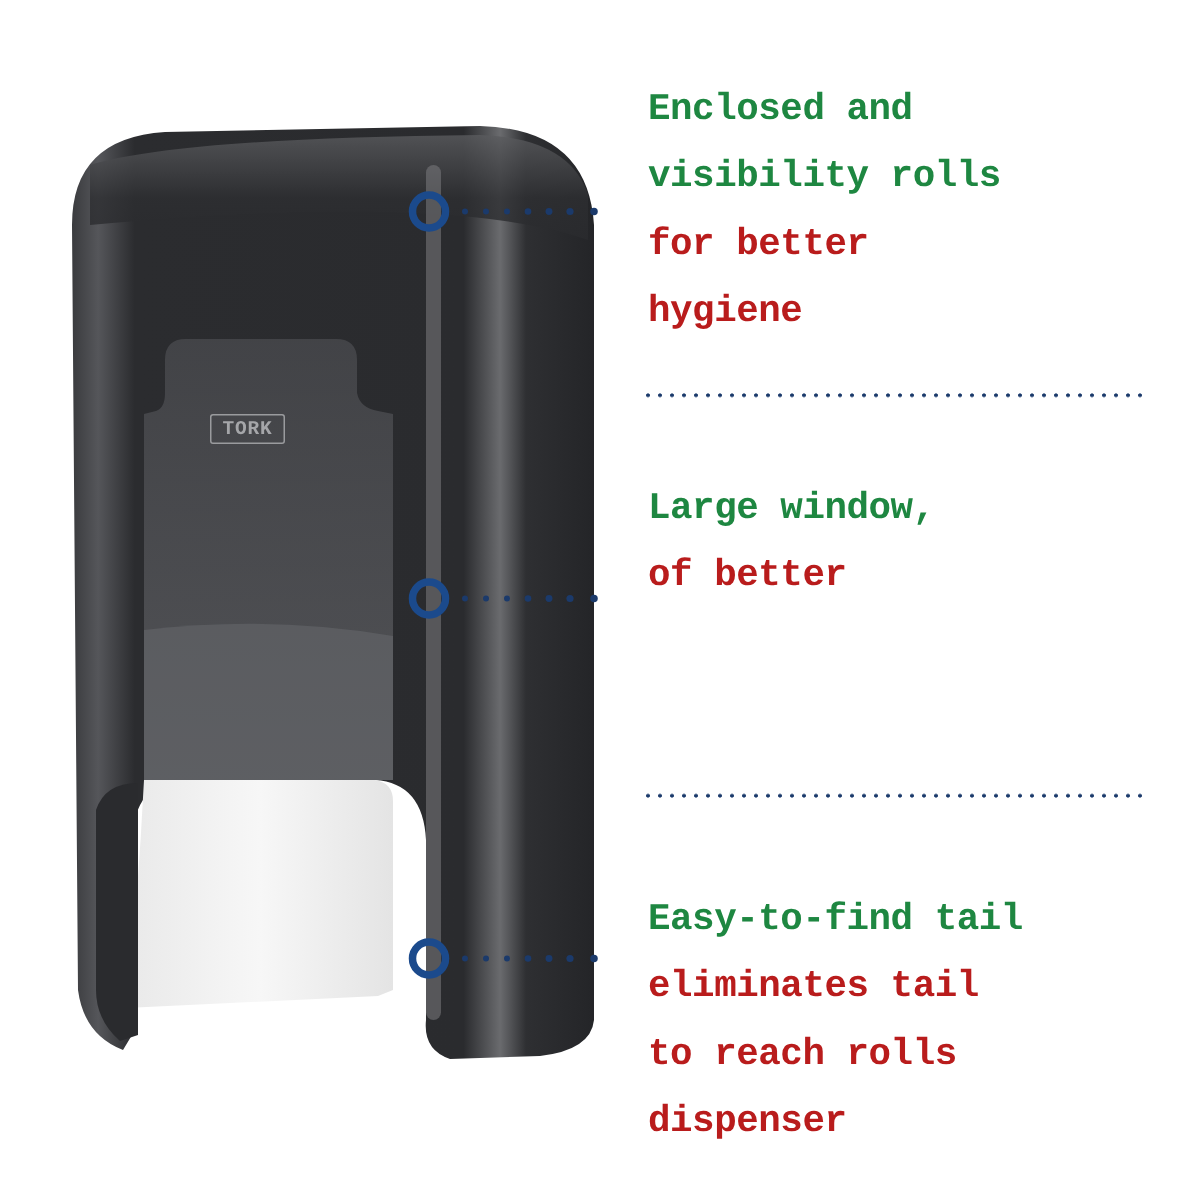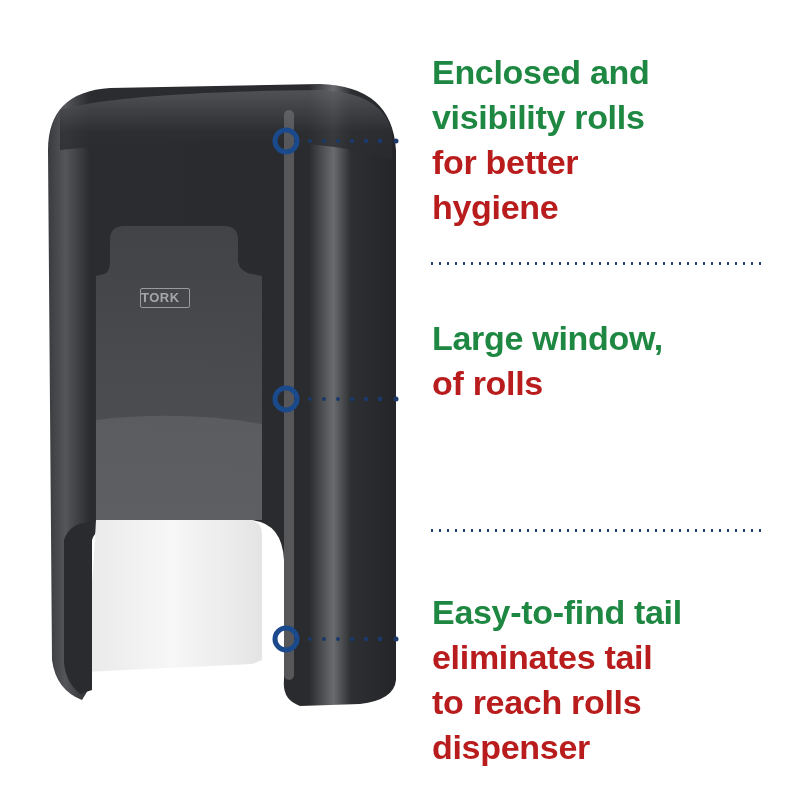--- a/index.html
+++ b/index.html
@@ -1,19 +1,19 @@
 <!DOCTYPE html>
 <html><head>
 <meta charset="utf-8">
 <style>
   html, body { margin: 0; padding: 0; }
   body { width: 800px; height: 800px; background: #ffffff; position: relative; overflow: hidden; font-family: "Liberation Sans", sans-serif; }
   .product { position: absolute; left: 0; top: 0; width: 420px; height: 800px; }
   .feature { position: absolute; left: 432px; width: 360px; }
-  .feature .line { font-weight: bold; font-size: 34px; line-height: 45px; letter-spacing: -0.3px; white-space: nowrap; }
+  .feature .line { font-weight: bold; font-size: 25px; line-height: 45px; letter-spacing: -0.3px; white-space: nowrap; font-family: Liberation Mono, monospace; }
   .green { color: #1e8741; }
   .blue { color: #b91c1c; }
   .sep { position: absolute; left: 428px; width: 336px; height: 3px;
     background-image: radial-gradient(circle, #1b3a6b 1.1px, transparent 1.4px);
     background-size: 8px 3px; background-repeat: repeat-x; }
   .callout { position: absolute; }
 </style>
 </head>
 <body>
 
@@ -50,21 +50,21 @@
   <rect x="284" y="110" width="10" height="570" rx="5" fill="#7b7c80" opacity="0.55"></rect>
 
   <path d="M110 240 Q110 226 124 226 L224 226 Q238 226 238 240 L238 262 Q240 272 252 274 L262 276 L262 520 L96 520 L96 276 L104 274 Q110 272 110 262 Z" fill="url(#windowGrad)" opacity="0.75"></path>
   <path d="M96 420 Q180 410 262 424 L262 520 L96 520 Z" fill="#6a6b6f" opacity="0.5"></path>
 
   <path d="M96 520 L250 520 Q262 522 262 534 L262 660 L252 664 L84 672 Q92 600 96 520 Z" fill="url(#paperGrad)"></path>
 
   <path d="M64 540 Q70 522 92 522 L92 690 L80 694 Q64 680 64 660 Z" fill="#2a2b2e"></path>
 </svg>
 
-<div style="position:absolute;left:140px;top:288px;width:48px;height:18px;border:1px solid #9a9b9e;border-radius:2px;color:#a5a6a9;font-size:13px;font-weight:bold;line-height:18px;text-align:left;letter-spacing:0.5px;">TORK</div>
+<div style="position:absolute;left:140px;top:276px;width:48px;height:18px;border:1px solid #9a9b9e;border-radius:2px;color:#a5a6a9;font-size:13px;font-weight:bold;line-height:18px;text-align:center;letter-spacing:0.5px;font-family:Liberation Mono, monospace;">TORK</div>
 
 <svg class="callout" style="left:270px;top:126px;" width="134" height="30">
   <circle cx="16" cy="15" r="11" fill="none" stroke="#1b4a8c" stroke-width="5"></circle>
   <g fill="#1b3a6b">
       <circle cx="40" cy="15" r="2"></circle>
       <circle cx="54" cy="15" r="2"></circle>
       <circle cx="68" cy="15" r="2"></circle>
       <circle cx="82" cy="15" r="2.2"></circle>
       <circle cx="96" cy="15" r="2.3"></circle>
       <circle cx="110" cy="15" r="2.4"></circle>
@@ -99,21 +99,21 @@
 <div class="feature" style="top:50px;">
   <div class="line green">Enclosed and</div>
   <div class="line green">visibility rolls</div>
   <div class="line blue">for better</div>
   <div class="line blue">hygiene</div>
 </div>
 <div class="sep" style="top:262px;"></div>
 
 <div class="feature" style="top:316px;">
   <div class="line green">Large window,</div>
-  <div class="line blue">of rolls</div>
+  <div class="line blue">of better</div>
 </div>
 <div class="sep" style="top:529px;"></div>
 
 <div class="feature" style="top:590px;">
   <div class="line green">Easy-to-find tail</div>
   <div class="line blue">eliminates tail</div>
   <div class="line blue">to reach rolls</div>
   <div class="line blue">dispenser</div>
 </div>
 

